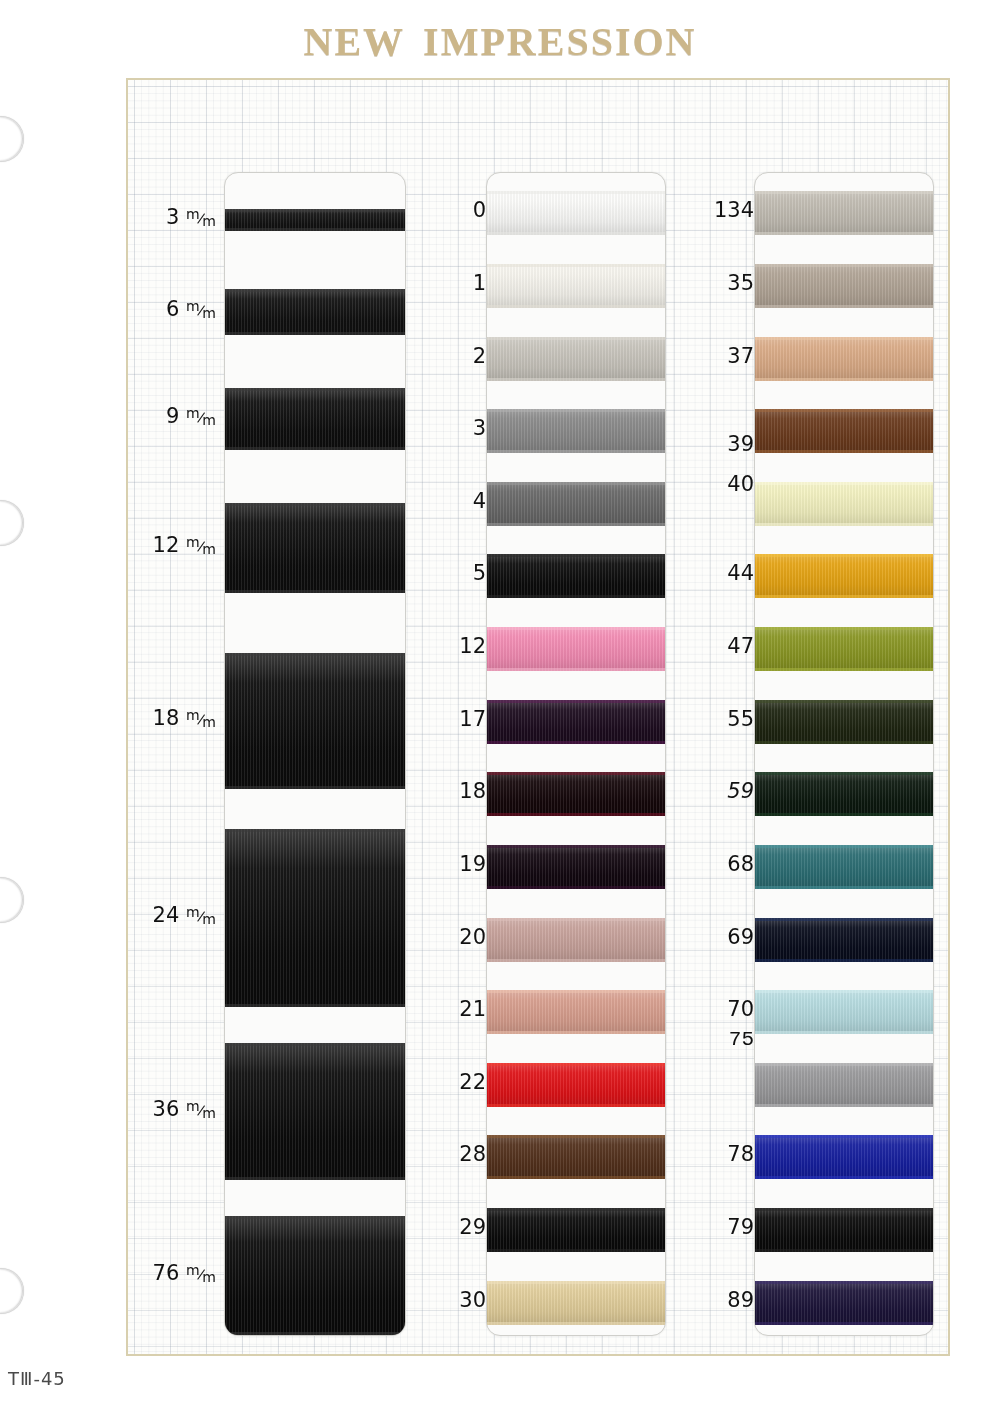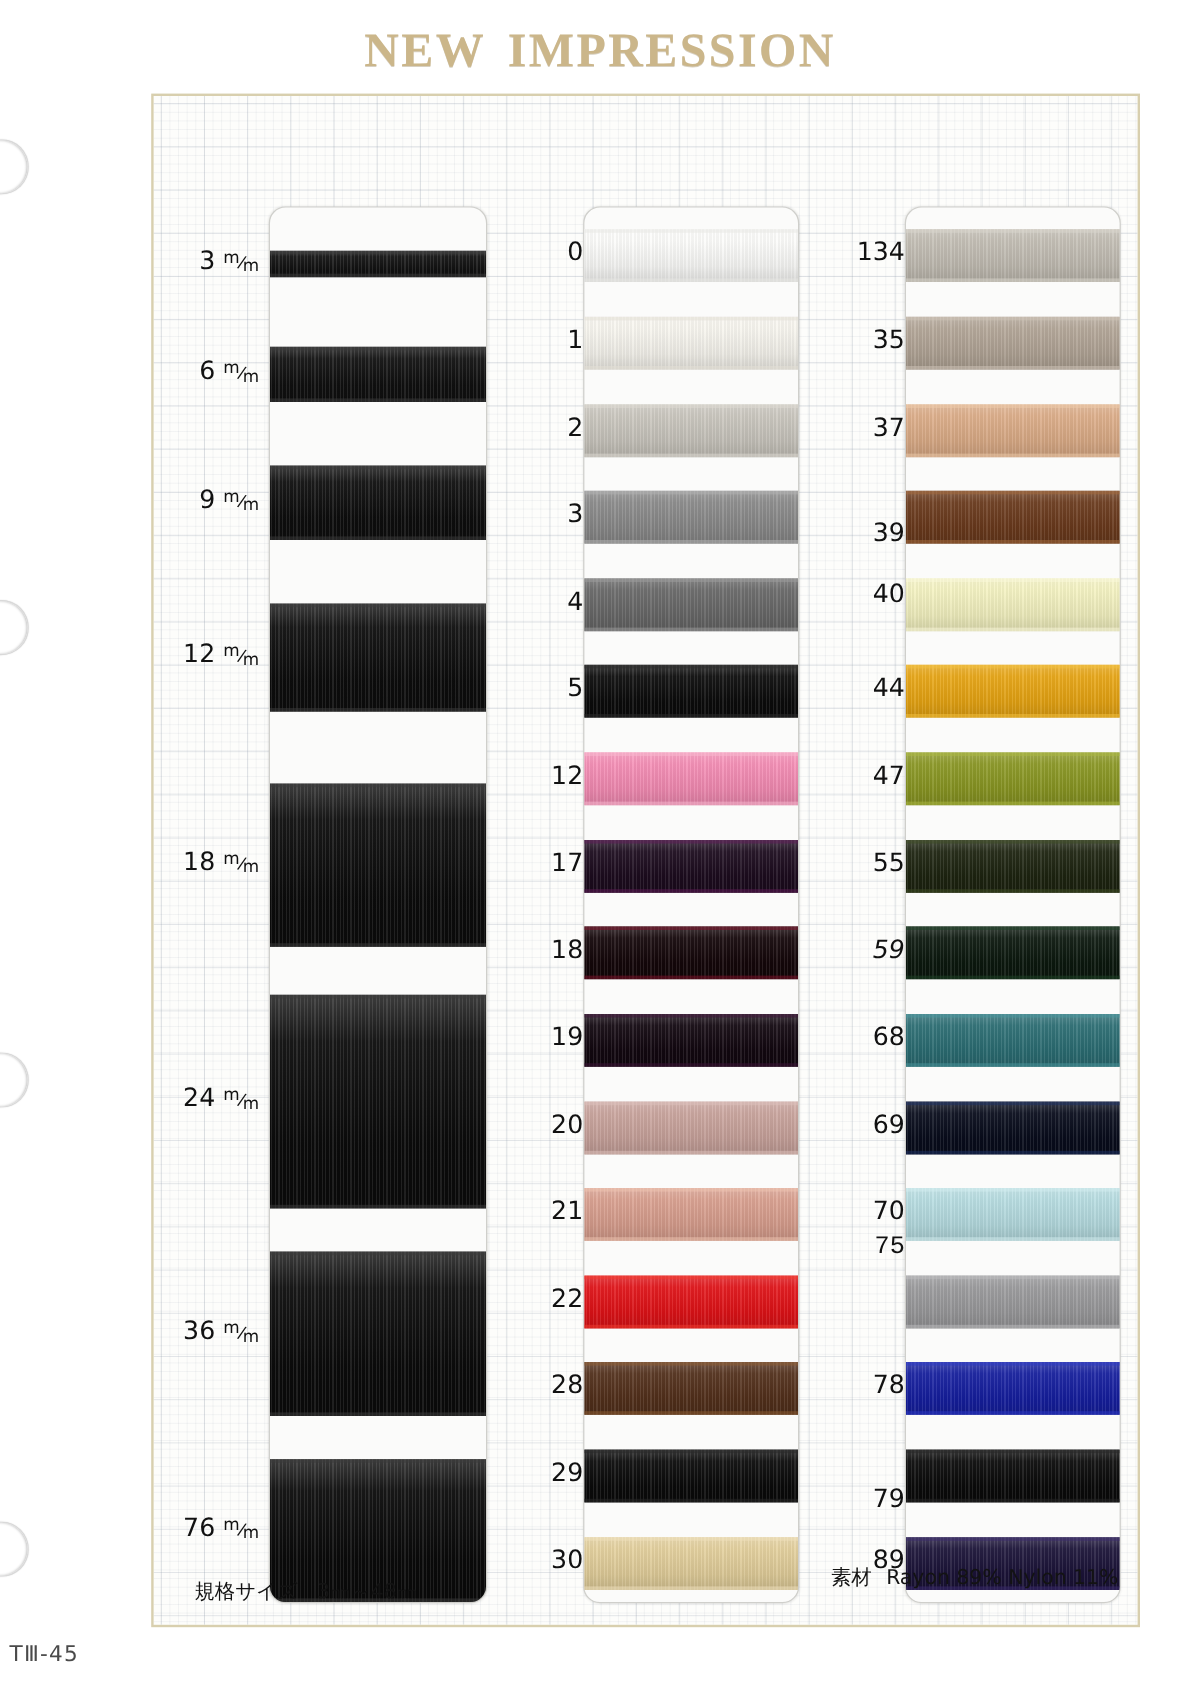--- a/index.html
+++ b/index.html
@@ -454,38 +454,30 @@
           <div class="sheen"></div>
           <div class="edge-top" style="background: rgb(58, 42, 110);"></div>
           <div class="edge-bot" style="background: rgb(58, 42, 110);"></div>
         </div>
       </div>
     <div id="right-labels">
         <div class="lbl" style="top: 26px;">134</div>
         <div class="lbl" style="top: 99px;">35</div>
         <div class="lbl" style="top: 172px; margin-left: 12px;">37</div>
         <div class="lbl" style="top: 260px;">39</div>
-        <div class="lbl" style="top: 311px;">40</div>
+        <div class="lbl" style="top: 300px;">40</div>
         <div class="lbl" style="top: 389px;">44</div>
         <div class="lbl" style="top: 462px;">47</div>
         <div class="lbl" style="top: 535px;">55</div>
         <div class="lbl" style="top: 607px; font-style: italic;">59</div>
         <div class="lbl" style="top: 680px;">68</div>
         <div class="lbl" style="top: 753px;">69</div>
         <div class="lbl" style="top: 825px;">70</div>
         <div class="lbl" style="top: 856px; font-family: Liberation Mono, monospace;">75</div>
         <div class="lbl" style="top: 970px;">78</div>
-        <div class="lbl" style="top: 1043px; margin-top: 22px;">79</div>
+        <div class="lbl" style="top: 1043px;">79</div>
         <div class="lbl" style="top: 1116px;">89</div>
       </div>
   </div>
 
-  <div class="card-footer">
-    <div class="spec">
-      <span>規格サイズ</span><span class="gap" style="display:inline-block;width:16px"></span><span>3㎜～48㎜</span>
-    </div>
-    <div class="material">
-      <span>素材</span><span class="gap"></span><span>Rayon 89% Nylon 11%</span>
-    </div>
-  </div>
 </div>
 
 <div class="page-marker">TⅢ-45</div>
 
 </body></html>

